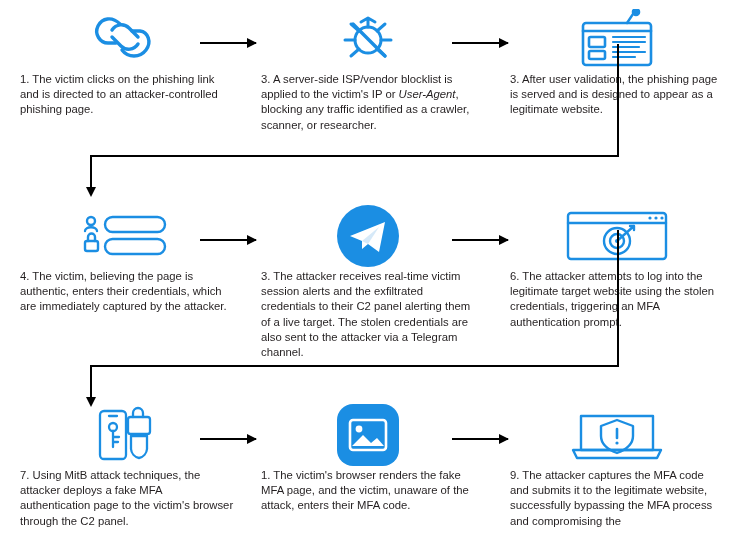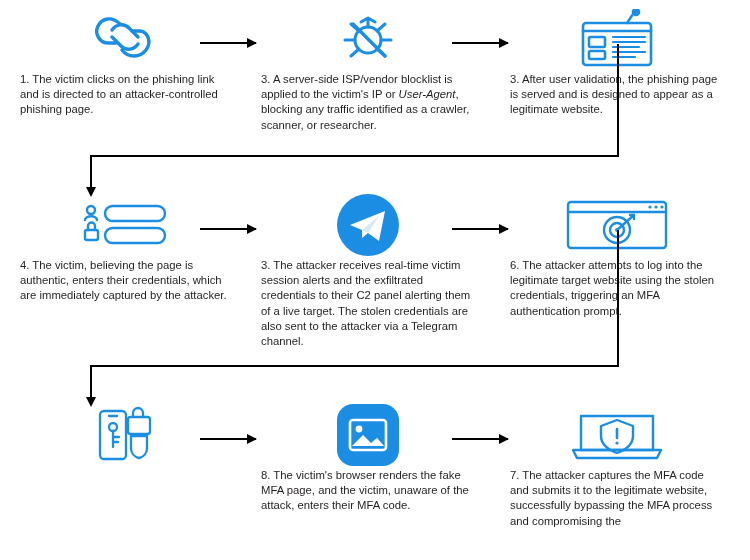--- a/index.html
+++ b/index.html
@@ -19,21 +19,21 @@
     width: 750px;
     height: 484px;
   }
   .row {
     position: absolute;
     left: 0;
     width: 750px;
     height: 160px;
   }
   .row-1 { top: 6px; }
-  .row-2 { top: 192px; }
+  .row-2 { top: 203px; }
   .row-3 { top: 402px; }
 
   .cell {
     position: absolute;
     width: 218px;
     top: 0;
   }
   .cell-a { left: 18px; }
   .cell-b { left: 259px; }
   .cell-c { left: 508px; }
@@ -232,47 +232,48 @@
             <rect x="14" y="6" width="26" height="48" rx="4"></rect>
             <path d="M23 11 L31 11"></path>
             <circle cx="27" cy="22" r="4"></circle>
             <path d="M27 26 L27 42 M27 32 L33 32 M27 37 L32 37"></path>
             <rect x="42" y="12" width="22" height="17" rx="2.5"></rect>
             <path d="M47 12 V8 a5 5 0 0 1 10 0 V12"></path>
             <path d="M53 31 L53 44 a10 10 0 0 1 -8 9 a10 10 0 0 1 -8 -9 L37 31 Z" transform="translate(8,0)"></path>
           </g>
         </svg>
       </div>
+      <div class="caption">7. Using MitB attack techniques, the attacker deploys a fake MFA authentication page to the victim's browser through the C2 panel.</div>
     </div>
 
     <div class="arrow arrow-ab"></div>
 
     <div class="cell cell-b">
       <div class="icon-wrap">
         <svg width="66" height="66" viewBox="0 0 66 66">
           <rect x="2" y="2" width="62" height="62" rx="16" fill="#1b8ee3"></rect>
           <rect x="15" y="18" width="36" height="30" rx="3" fill="none" stroke="#ffffff" stroke-width="2.6"></rect>
           <circle cx="24" cy="27" r="3.4" fill="#ffffff"></circle>
           <path d="M17 44 L28 33 L36 41 L42 36 L49 44 Z" fill="#ffffff"></path>
         </svg>
       </div>
-      <div class="caption">8. The victim's browser renders the fake MFA page, and the victim, unaware of the attack, enters their MFA code.</div>
+      <div class="caption">1. The victim's browser renders the fake MFA page, and the victim, unaware of the attack, enters their MFA code.</div>
     </div>
 
     <div class="arrow arrow-bc"></div>
 
     <div class="cell cell-c">
       <div class="icon-wrap">
         <svg width="104" height="58" viewBox="0 0 104 58">
           <g fill="none" stroke="#1b8ee3" stroke-width="2.4" stroke-linecap="round" stroke-linejoin="round">
             <path d="M16 10 h72 v34 h-72 z"></path>
             <path d="M8 44 h88 l-4 8 h-80 z"></path>
             <path d="M52 14 l16 6 v10 c0 9 -8 14 -16 17 c-8 -3 -16 -8 -16 -17 V20 Z"></path>
             <path d="M52 23 L52 32" stroke-width="2.6"></path>
             <circle cx="52" cy="37" r="1.6" fill="#1b8ee3" stroke="none"></circle>
           </g>
         </svg>
       </div>
-      <div class="caption">7. The attacker captures the MFA code and submits it to the legitimate website, successfully bypassing the MFA process and compromising the</div>
+      <div class="caption">9. The attacker captures the MFA code and submits it to the legitimate website, successfully bypassing the MFA process and compromising the</div>
     </div>
   </div>
 
 </div>
 
 </body></html>

